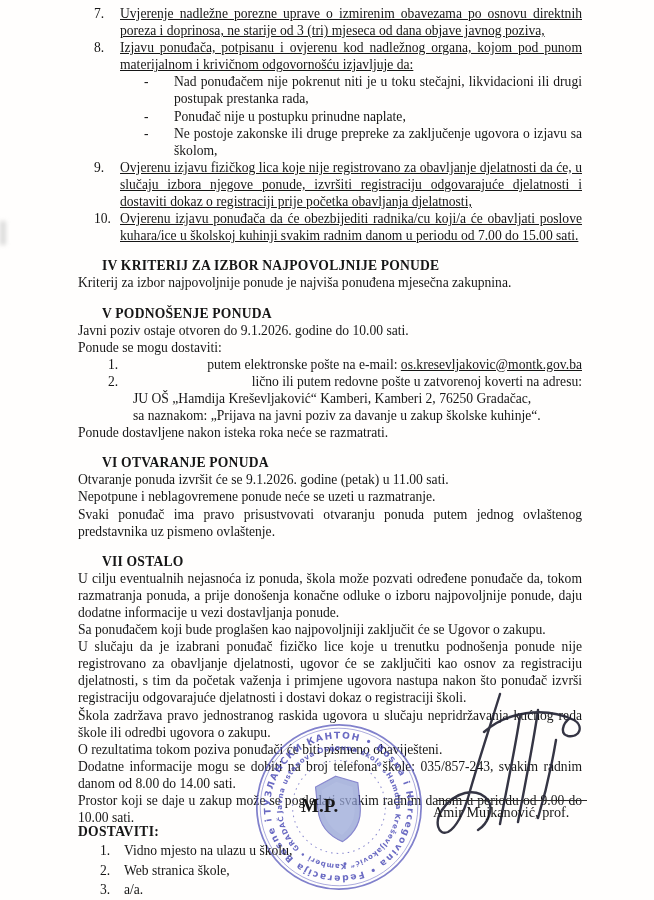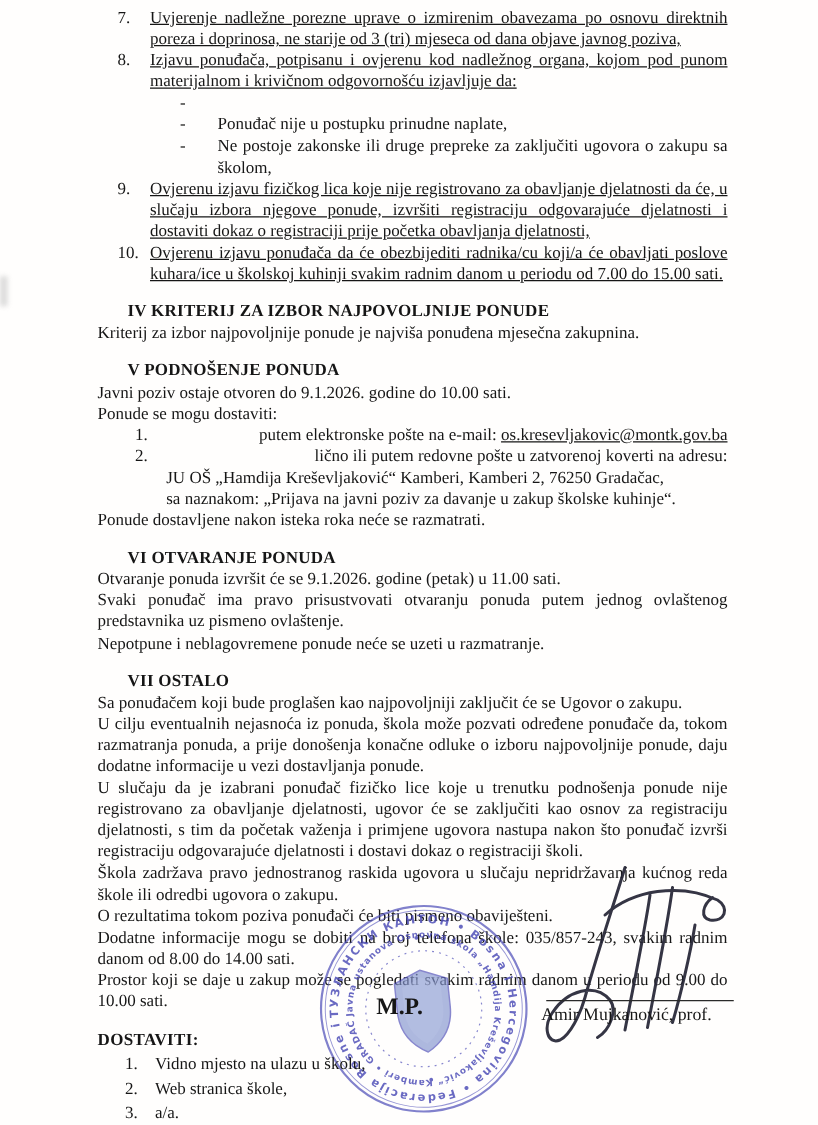--- a/index.html
+++ b/index.html
@@ -63,28 +63,29 @@
     <div class="li">
       <span class="n">7.</span>
       <div class="t">Uvjerenje nadležne porezne uprave o izmirenim obavezama po osnovu direktnih poreza i doprinosa, ne starije od 3 (tri) mjeseca od dana objave javnog poziva,</div>
     </div>
     <div class="li">
       <span class="n">8.</span>
       <div class="t">Izjavu ponuđača, potpisanu i ovjerenu kod nadležnog organa, kojom pod punom materijalnom i krivičnom odgovornošću izjavljuje da:</div>
     </div>
     <div class="sub">
       <span class="d">-</span>
+      <div class="t">Nad ponuđačem nije pokrenut niti je u toku stečajni, likvidacioni ili drugi postupak prestanka rada,</div>
     </div>
     <div class="sub">
       <span class="d">-</span>
       <div class="t">Ponuđač nije u postupku prinudne naplate,</div>
     </div>
     <div class="sub">
       <span class="d">-</span>
-      <div class="t">Ne postoje zakonske ili druge prepreke za zaključiti ugovora o zakupu sa školom,</div>
+      <div class="t">Ne postoje zakonske ili druge prepreke za zaključenje ugovora o izjavu sa školom,</div>
     </div>
     <div class="li">
       <span class="n">9.</span>
       <div class="t">Ovjerenu izjavu fizičkog lica koje nije registrovano za obavljanje djelatnosti da će, u slučaju izbora njegove ponude, izvršiti registraciju odgovarajuće djelatnosti i dostaviti dokaz o registraciji prije početka obavljanja djelatnosti,</div>
     </div>
     <div class="li">
       <span class="n">10.</span>
       <div class="t">Ovjerenu izjavu ponuđača da će obezbijediti radnika/cu koji/a će obavljati poslove kuhara/ice u školskoj kuhinji svakim radnim danom u periodu od 7.00 do 15.00 sati.</div>
     </div>
 
@@ -101,26 +102,26 @@
     <div class="vli">
       <span class="n">2.</span>
       <div class="t">lično ili putem redovne pošte u zatvorenoj koverti na adresu:</div>
     </div>
     <div class="vcont">JU OŠ „Hamdija Kreševljaković“ Kamberi, Kamberi 2, 76250 Gradačac,</div>
     <div class="vcont">sa naznakom: „Prijava na javni poziv za davanje u zakup školske kuhinje“.</div>
     <div class="p">Ponude dostavljene nakon isteka roka neće se razmatrati.</div>
 
     <div class="sec-title">VI OTVARANJE PONUDA</div>
     <div class="p">Otvaranje ponuda izvršit će se 9.1.2026. godine (petak) u 11.00 sati.</div>
+    <div class="p">Nepotpune i neblagovremene ponude neće se uzeti u razmatranje.</div>
     <div class="p">Svaki ponuđač ima pravo prisustvovati otvaranju ponuda putem jednog ovlaštenog predstavnika uz pismeno ovlaštenje.</div>
-    <div class="p">Nepotpune i neblagovremene ponude neće se uzeti u razmatranje.</div>
 
     <div class="sec-title">VII OSTALO</div>
+    <div class="p">U cilju eventualnih nejasnoća iz ponuda, škola može pozvati određene ponuđače da, tokom razmatranja ponuda, a prije donošenja konačne odluke o izboru najpovoljnije ponude, daju dodatne informacije u vezi dostavljanja ponude.</div>
     <div class="p">Sa ponuđačem koji bude proglašen kao najpovoljniji zaključit će se Ugovor o zakupu.</div>
-    <div class="p">U cilju eventualnih nejasnoća iz ponuda, škola može pozvati određene ponuđače da, tokom razmatranja ponuda, a prije donošenja konačne odluke o izboru najpovoljnije ponude, daju dodatne informacije u vezi dostavljanja ponude.</div>
     <div class="p">U slučaju da je izabrani ponuđač fizičko lice koje u trenutku podnošenja ponude nije registrovano za obavljanje djelatnosti, ugovor će se zaključiti kao osnov za registraciju djelatnosti, s tim da početak važenja i primjene ugovora nastupa nakon što ponuđač izvrši registraciju odgovarajuće djelatnosti i dostavi dokaz o registraciji školi.</div>
     <div class="p">Škola zadržava pravo jednostranog raskida ugovora u slučaju nepridržavanja kućnog reda škole ili odredbi ugovora o zakupu.</div>
     <div class="p">O rezultatima tokom poziva ponuđači će biti pismeno obaviješteni.</div>
     <div class="p">Dodatne informacije mogu se dobiti na broj telefona škole: 035/857-243, svakim radnim danom od 8.00 do 14.00 sati.</div>
     <div class="p">Prostor koji se daje u zakup može se pogledati svakim radnim danom u periodu od 9.00 do 10.00 sati.</div>
   </div>
 
   <div class="stamp-wrap">
     <svg viewBox="0 0 180 180" width="180" height="174">
       <defs>

